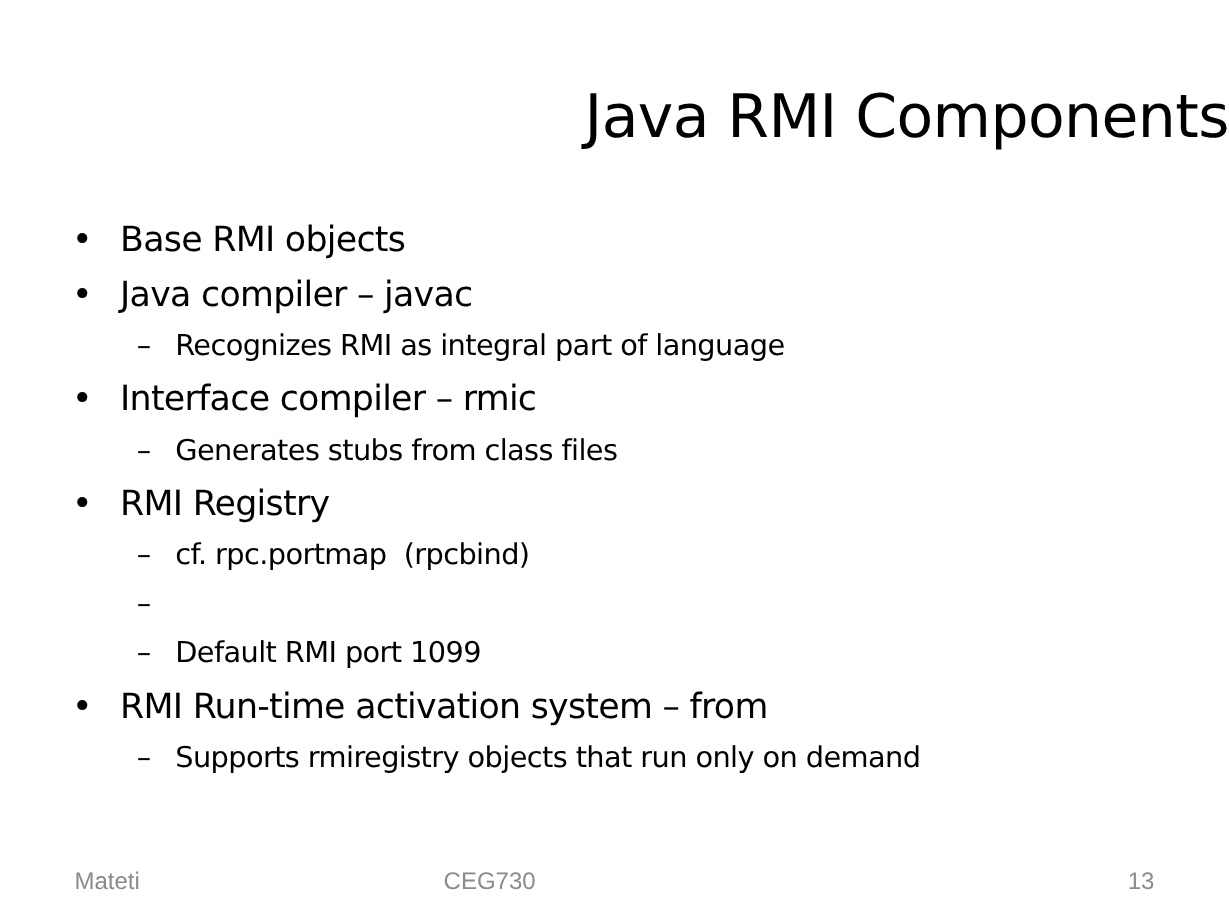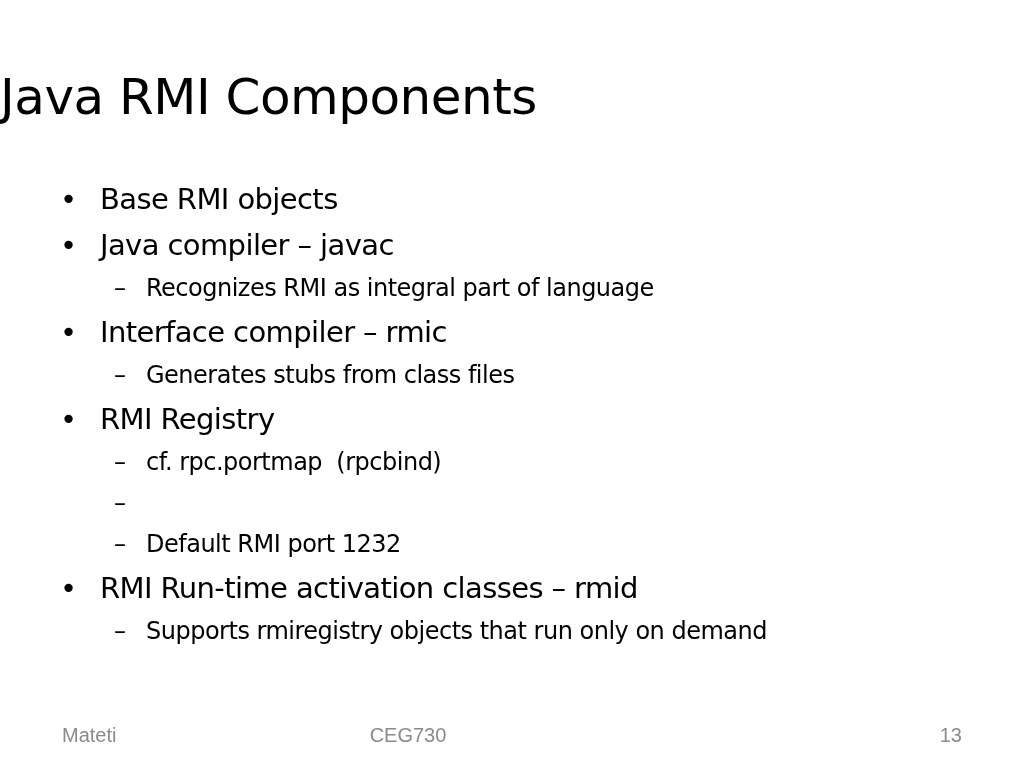--- a/index.html
+++ b/index.html
@@ -1,21 +1,21 @@
 <!DOCTYPE html>
 <html><head>
   <meta charset="utf-8">
   <style>
     html, body { margin: 0; padding: 0; }
     body {
       width: 1024px; height: 768px; background: #ffffff; position: relative; overflow: hidden;
       font-family: "DejaVu Sans", "Liberation Sans", sans-serif; color: #000;
     }
     .title {
-      position: absolute; top: 62px; left: 0; width: 1024px; text-align: left;
+      position: absolute; top: 62px; left: 0; width: 1024px; text-align: right;
       font-size: 50px; line-height: 70px; letter-spacing: -0.5px;
     }
     .content { position: absolute; left: 60px; top: 176px; width: 920px; }
     .item { display: flex; align-items: baseline; }
     .lvl1 { font-size: 29px; line-height: 46px; letter-spacing: -0.6px; }
     .lvl2 { font-size: 24px; line-height: 41px; letter-spacing: -0.5px; padding-left: 54px; }
     .lvl1 .marker { width: 40px; flex: none; font-size: 29px; }
     .lvl2 .marker { width: 32px; flex: none; }
     .footer {
       position: absolute; top: 724px; font-family: "Liberation Sans", sans-serif;
@@ -57,25 +57,25 @@
     </div>
   <div class="item lvl2">
       <span class="marker">–</span>
       <span style="white-space:pre">cf. rpc.portmap  (rpcbind)</span>
     </div>
   <div class="item lvl2">
       <span class="marker">–</span>
     </div>
   <div class="item lvl2">
       <span class="marker">–</span>
-      <span>Default RMI port 1232</span>
+      <span>Default RMI port 1099</span>
     </div>
   <div class="item lvl1">
       <span class="marker">•</span>
-      <span>RMI Run-time activation classes – rmid</span>
+      <span>RMI Run-time activation system – from</span>
     </div>
   <div class="item lvl2">
       <span class="marker">–</span>
       <span>Supports rmiregistry objects that run only on demand</span>
     </div>
 </div>
 
 <div class="footer f-left">Mateti</div>
 <div class="footer f-center">CEG730</div>
 <div class="footer f-right">13</div>

